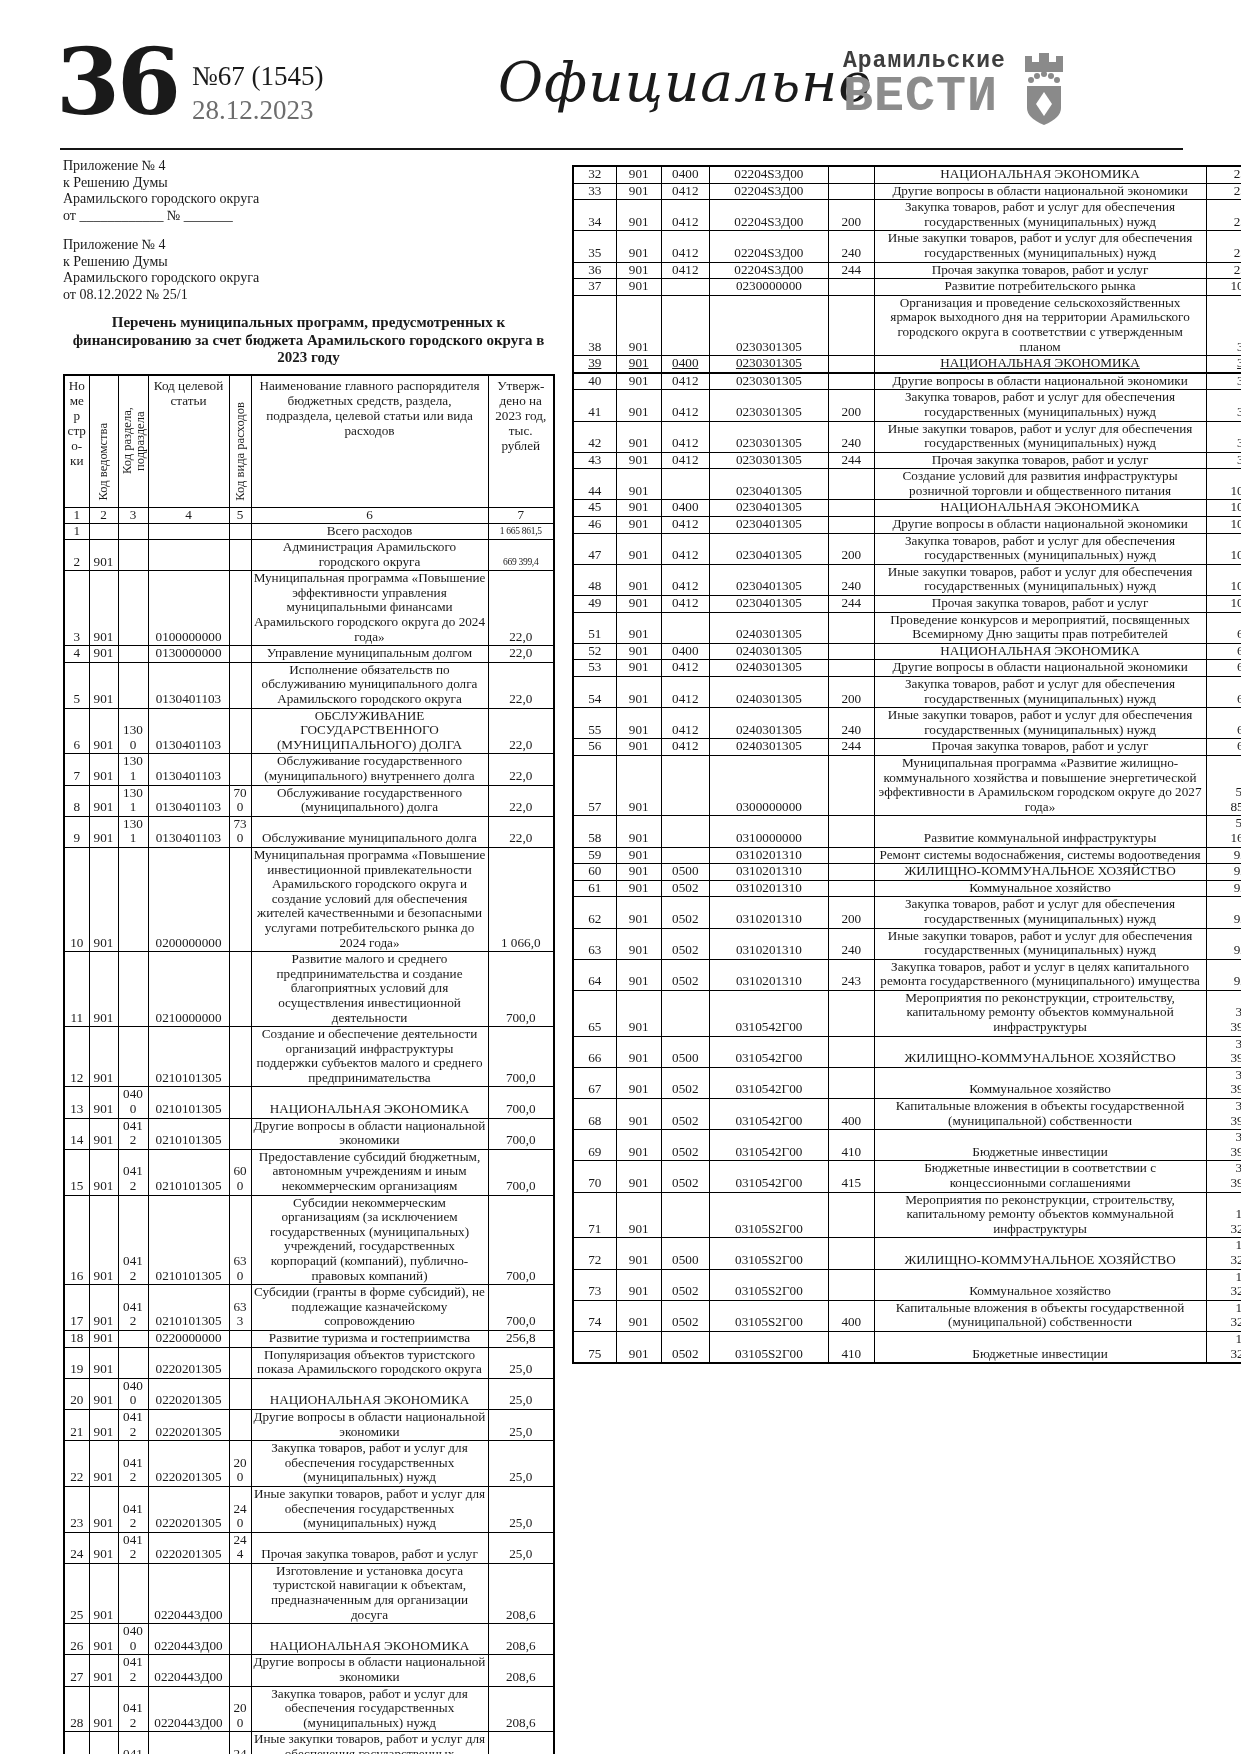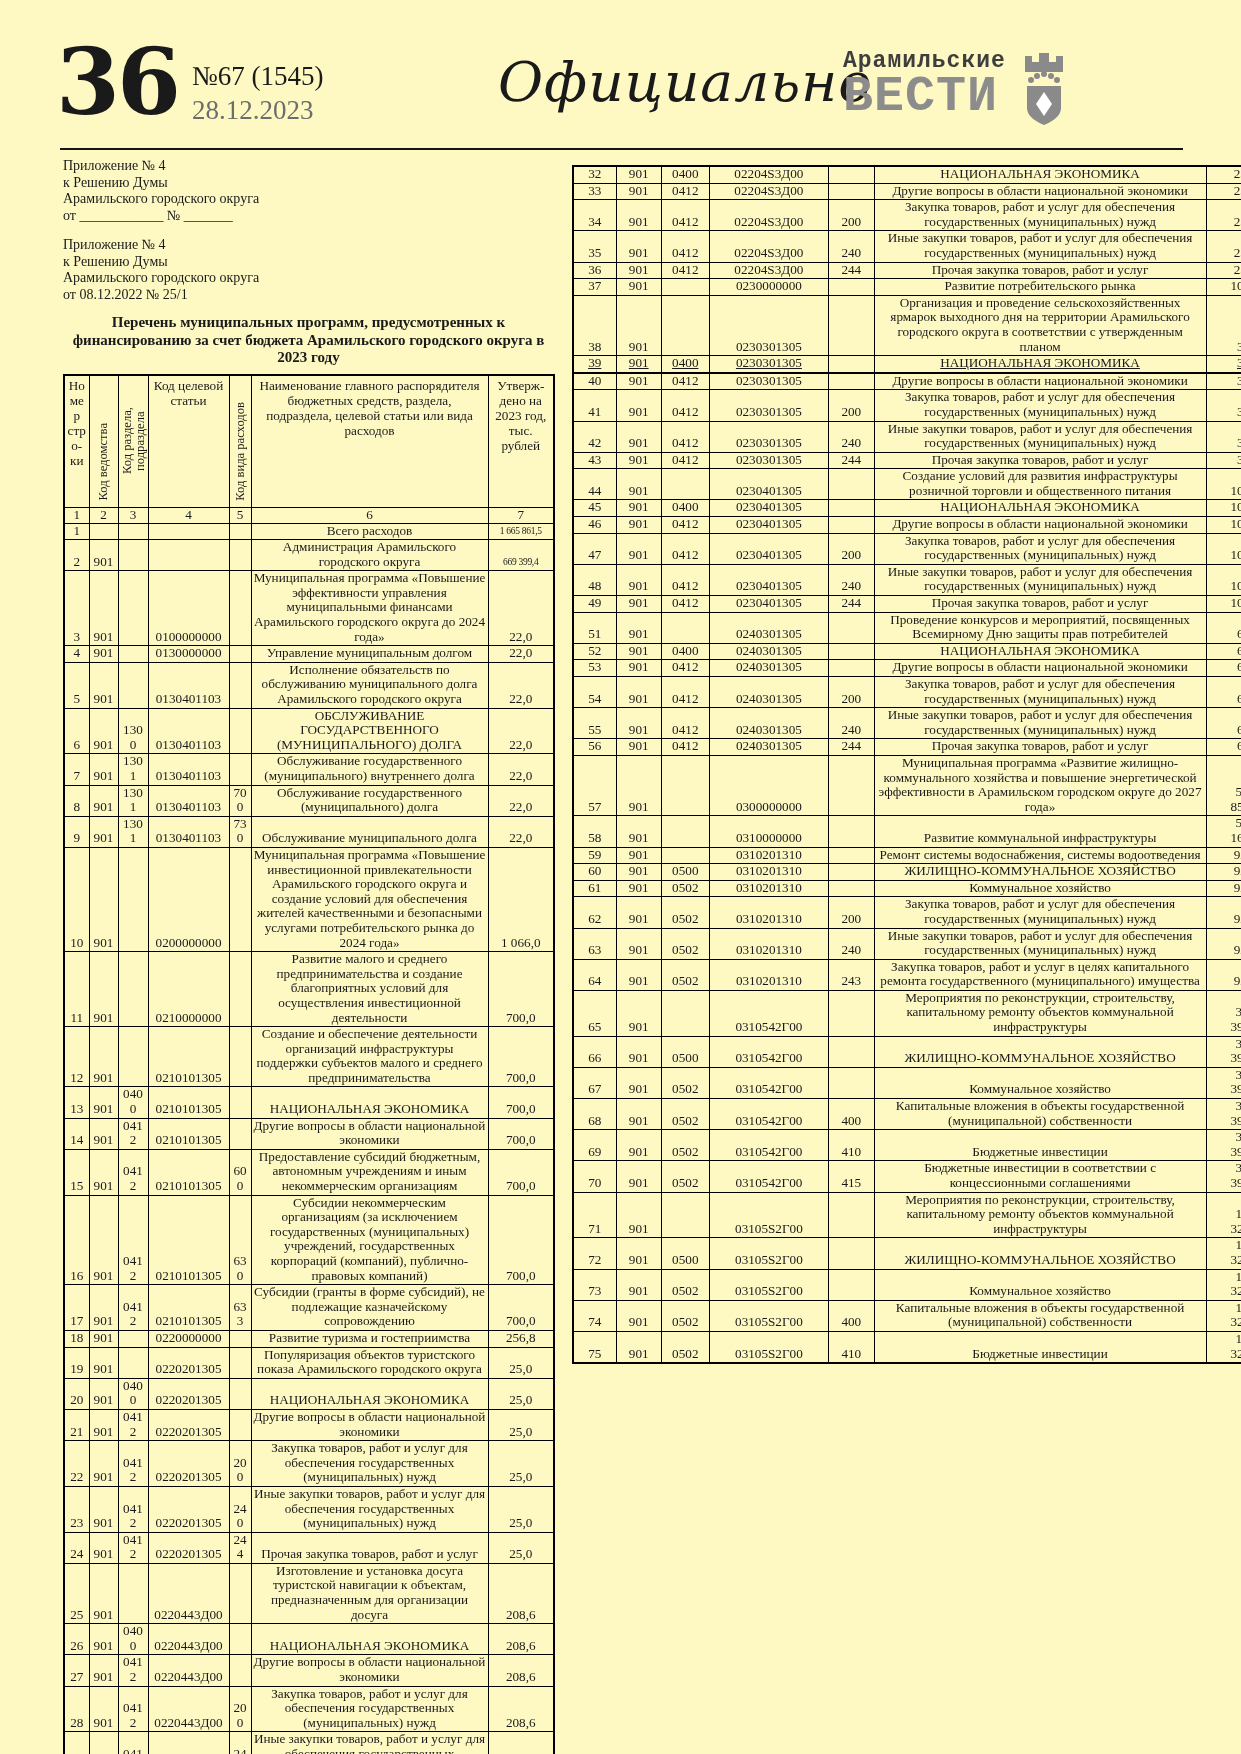--- a/index.html
+++ b/index.html
@@ -1,16 +1,16 @@
 <!DOCTYPE html>
 <html><head>
 <meta charset="utf-8">
 <style>
   html,body{margin:0;padding:0;background:#e8e8e8;}
-  .page{position:relative;width:1241px;height:1754px;margin:0 auto;background:#fef9c3;
+  .page{position:relative;width:1241px;height:1754px;margin:0 auto;background:#ffffff;
         font-family:"Liberation Serif",serif;color:#1a1a1a;overflow:hidden;}
 
   
   .pagenum{position:absolute;left:56px;top:36px;font-size:92px;font-weight:bold;
            font-family:"DejaVu Serif",serif;letter-spacing:-3px;line-height:1;}
   .issue-block{position:absolute;left:192px;top:60px;font-size:27px;line-height:1.25;}
   .issue-date{color:#6d6d6d;}
   .section-title{position:absolute;left:498px;top:50px;font-size:55px;font-style:italic;
                  font-family:"DejaVu Serif",serif;letter-spacing:1px;}
   .brand{position:absolute;left:843px;top:48px;display:flex;align-items:flex-start;gap:10px;}

